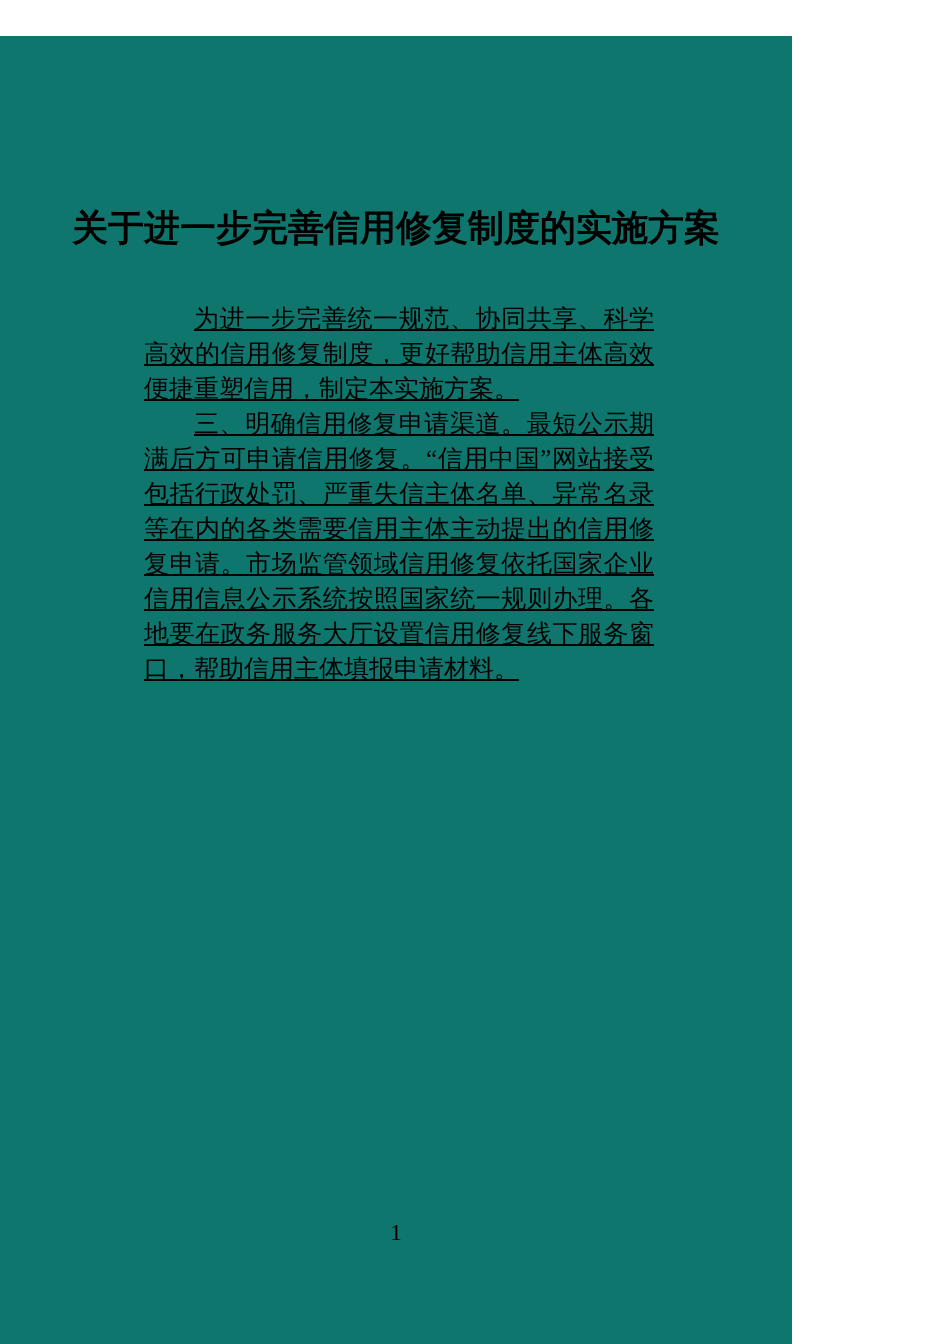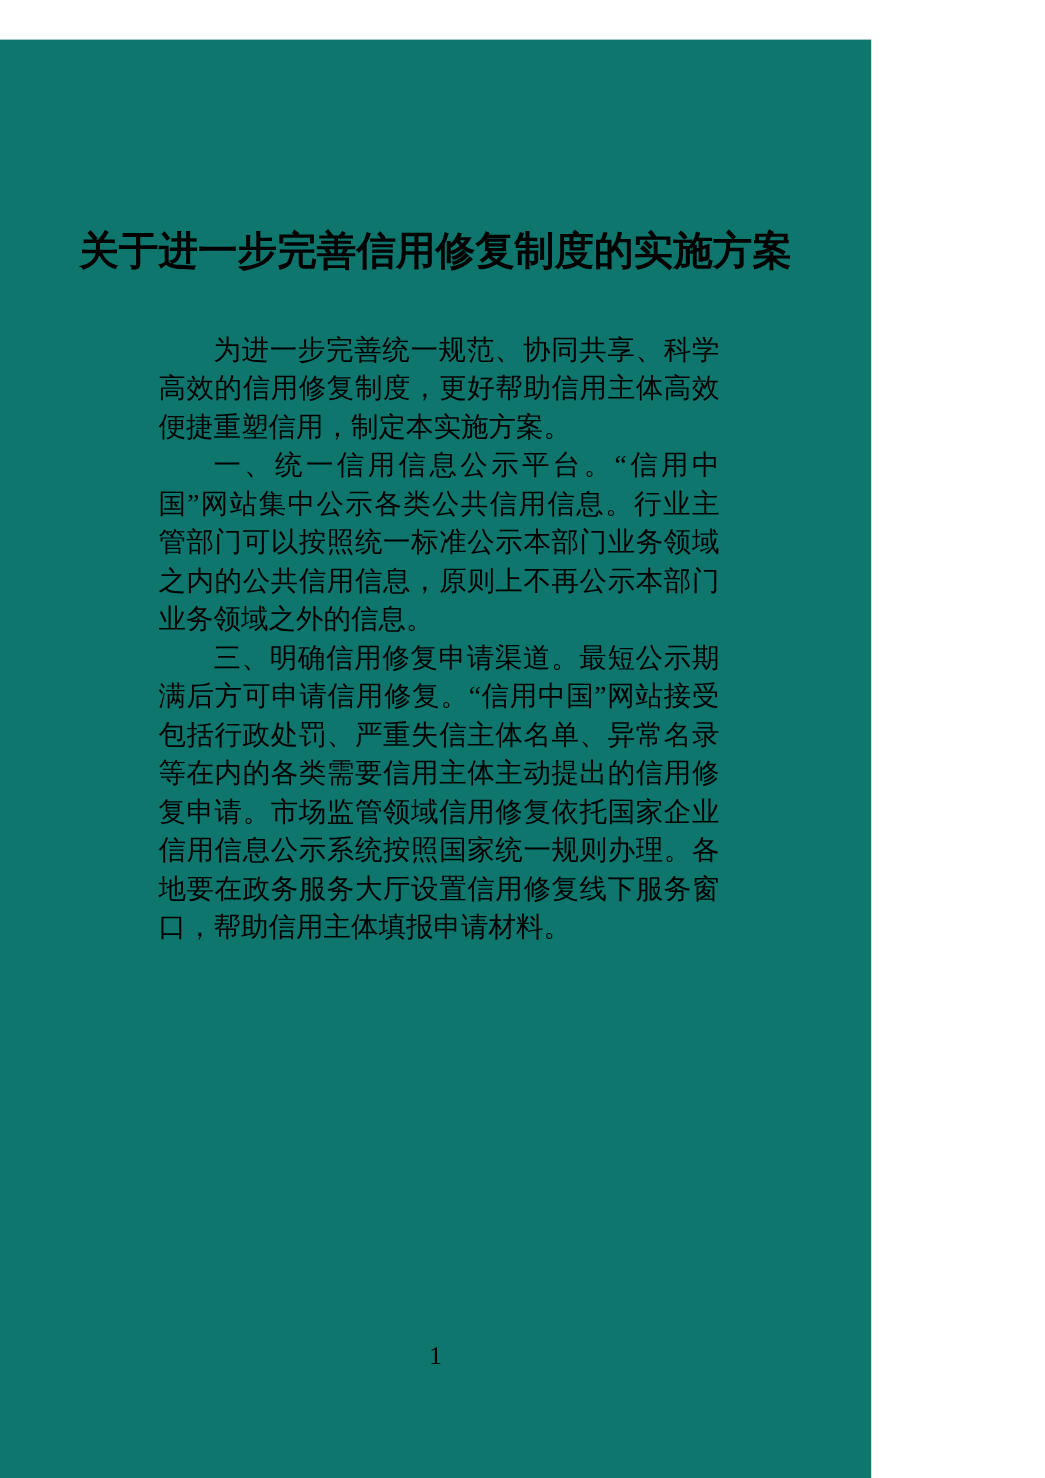--- a/index.html
+++ b/index.html
@@ -32,38 +32,38 @@
     font-size: 25px;
     line-height: 35px;
     text-align: justify;
     text-justify: inter-ideograph;
     color: #000000;
   }
   .doc-paragraph {
     margin: 0;
     padding: 0;
     text-indent: 2em;
+    text-decoration: underline;
   }
   .page-number {
     position: absolute;
     left: 0;
     right: 0;
     top: 1184px;
     text-align: center;
     font-size: 23px;
     font-family: "Liberation Serif", "DejaVu Serif", serif;
     color: #000000;
   }
 </style>
 </head>
 <body>
 
 <div class="doc-page">
   <h1 class="doc-title">关于进一步完善信用修复制度的实施方案</h1>
 
   <div class="doc-body">
     <p class="doc-paragraph">为进一步完善统一规范、协同共享、科学高效的信用修复制度，更好帮助信用主体高效便捷重塑信用，制定本实施方案。</p>
-    <p class="doc-paragraph">一、统一信用信息公示平台。“信用中国”网站集中公示各类公共信用信息。行业主管部门可以按照统一标准公示本部门业务领域之内的公共信用信息，原则上不再公示本部门业务领域之外的信息。</p>
     <p class="doc-paragraph">三、明确信用修复申请渠道。最短公示期满后方可申请信用修复。“信用中国”网站接受包括行政处罚、严重失信主体名单、异常名录等在内的各类需要信用主体主动提出的信用修复申请。市场监管领域信用修复依托国家企业信用信息公示系统按照国家统一规则办理。各地要在政务服务大厅设置信用修复线下服务窗口，帮助信用主体填报申请材料。</p>
   </div>
 
   <div class="page-number">1</div>
 </div>
 
 </body></html>

